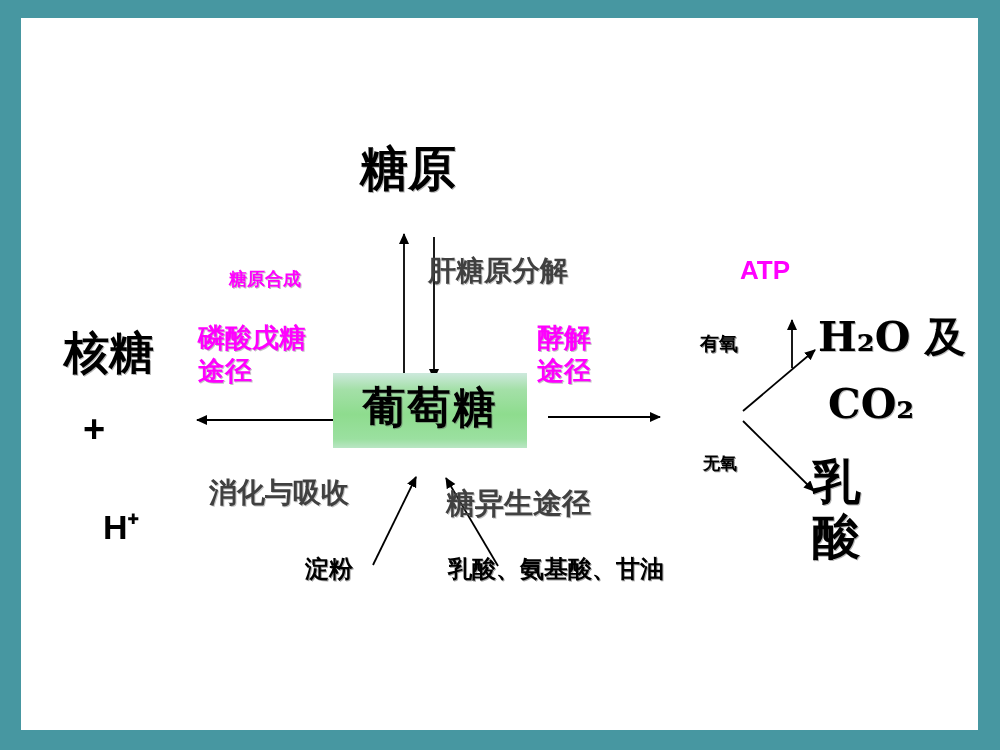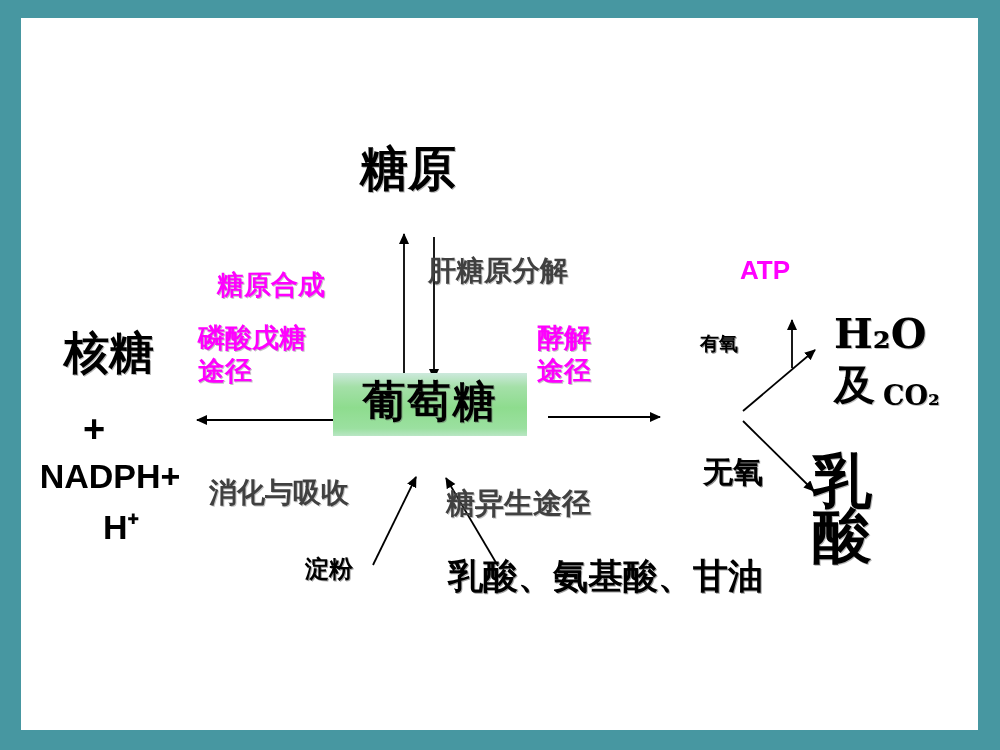--- a/index.html
+++ b/index.html
@@ -54,21 +54,21 @@
   .blue { color: #404040; }
   .black-lbl { color: #000; }
   
   .vstack {
     width: 1.05em;
     word-break: break-all;
     text-align: center;
   }
   .glucose-box {
     left: 333px; top: 373px;
-    width: 194px; height: 63px;
+    width: 194px; height: 75px;
     background: linear-gradient(180deg, #cde9dd 0%, #a4e0a8 22%, #8edc8e 55%, #9be0a0 88%, #b9e6c4 100%);
     display: flex; align-items: center; justify-content: center;
   }
   .glucose-box .node-big { letter-spacing: 2px; }
 </style>
 </head>
 <body>
 
 <div class="slide">
 
@@ -84,45 +84,44 @@
     <line x1="527" y1="399" x2="639" y2="399" stroke="#000" stroke-width="1.8" marker-end="url(#ah)"></line>
     <line x1="352" y1="547" x2="395" y2="459" stroke="#000" stroke-width="1.8" marker-end="url(#ah)"></line>
     <line x1="477" y1="548" x2="425" y2="460" stroke="#000" stroke-width="1.8" marker-end="url(#ah)"></line>
     <line x1="722" y1="393" x2="794" y2="332" stroke="#000" stroke-width="1.8" marker-end="url(#ah)"></line>
     <line x1="771" y1="350" x2="771" y2="302" stroke="#000" stroke-width="1.8" marker-end="url(#ah)"></line>
     <line x1="722" y1="403" x2="793" y2="473" stroke="#000" stroke-width="1.8" marker-end="url(#ah)"></line>
   </svg>
 
   <div class="abs node-big" style="left: 339px; top: 128px; font-size: 48px;">糖原</div>
 
-  <div class="abs lbl pink" style="left: 196px; top: 251px; font-size: 27px;">糖原合成</div>
+  <div class="abs lbl pink" style="left: 208px; top: 251px; font-size: 18px;">糖原合成</div>
   <div class="abs lbl blue" style="left: 407px; top: 236px; font-size: 28px;">肝糖原分解</div>
   <div class="abs lbl pink" style="left: 177px; top: 304px; font-size: 27px; line-height: 33px;">磷酸戊糖
 途径</div>
   <div class="abs lbl pink" style="left: 516px; top: 304px; font-size: 27px; line-height: 33px;">酵解
 途径</div>
 
   <div class="abs glucose-box" style="left: 312px; top: 355px;">
     <span class="node-big" style="font-size: 43px;">葡萄糖</span>
   </div>
 
   <div class="abs node-big" style="left: 43px; top: 314px; font-size: 45px;">核糖</div>
   <div class="abs sans-bold" style="left: 62px; top: 390px; font-size: 38px;">+</div>
-  <div class="abs sans-bold" style="left: -11px; top: 439px; font-size: 34px; width: 200px; text-align: center;">NADPH+</div>
   <div class="abs sans-bold" style="left: 30px; top: 485px; font-size: 34px; width: 140px; text-align: center;">H⁺</div>
 
   <div class="abs lbl blue" style="left: 188px; top: 458px; font-size: 28px;">消化与吸收</div>
   <div class="abs lbl blue" style="left: 425px; top: 468px; font-size: 29px;">糖异生途径</div>
   <div class="abs lbl black-lbl" style="left: 284px; top: 537px; font-size: 24px; text-shadow: 1px 1px 0 rgba(70,70,70,0.5);">淀粉</div>
-  <div class="abs lbl black-lbl" style="left: 427px; top: 537px; font-size: 35px; text-shadow: 1px 1px 0 rgba(70,70,70,0.5);">乳酸、氨基酸、甘油</div>
+  <div class="abs lbl black-lbl" style="left: 427px; top: 537px; font-size: 24px; text-shadow: 1px 1px 0 rgba(70,70,70,0.5);">乳酸、氨基酸、甘油</div>
 
 
   <div class="abs lbl black-lbl" style="left: 679px; top: 315px; font-size: 19px; text-shadow: 1px 1px 0 rgba(70,70,70,0.6);">有氧</div>
-  <div class="abs lbl black-lbl" style="left: 682px; top: 436px; font-size: 30px; text-shadow: 1px 1px 0 rgba(70,70,70,0.6);">无氧</div>
+  <div class="abs lbl black-lbl" style="left: 682px; top: 436px; font-size: 17px; text-shadow: 1px 1px 0 rgba(70,70,70,0.6);">无氧</div>
 
   <div class="abs sans-bold pink" style="left: 719px; top: 237px; font-size: 26px; color: #ff00ff;">ATP</div>
 
-  <div class="abs formula" style="left: 797px; top: 292px; font-size: 41px; margin-left: 16px;">H₂O 及</div>
-  <div class="abs formula" style="left: 862px; top: 362px; font-size: 27px;">CO₂</div>
+  <div class="abs formula" style="left: 797px; top: 292px; font-size: 41px;">H₂O 及</div>
+  <div class="abs formula" style="left: 807px; top: 362px; font-size: 41px;">CO₂</div>
 
-  <div class="abs node-big vstack" style="left: 790px; top: 440px; font-size: 59px; line-height: 55px;">乳酸</div>
+  <div class="abs node-big vstack" style="left: 790px; top: 440px; font-size: 48px; line-height: 55px;">乳酸</div>
 
 </div>
 
 </body></html>

